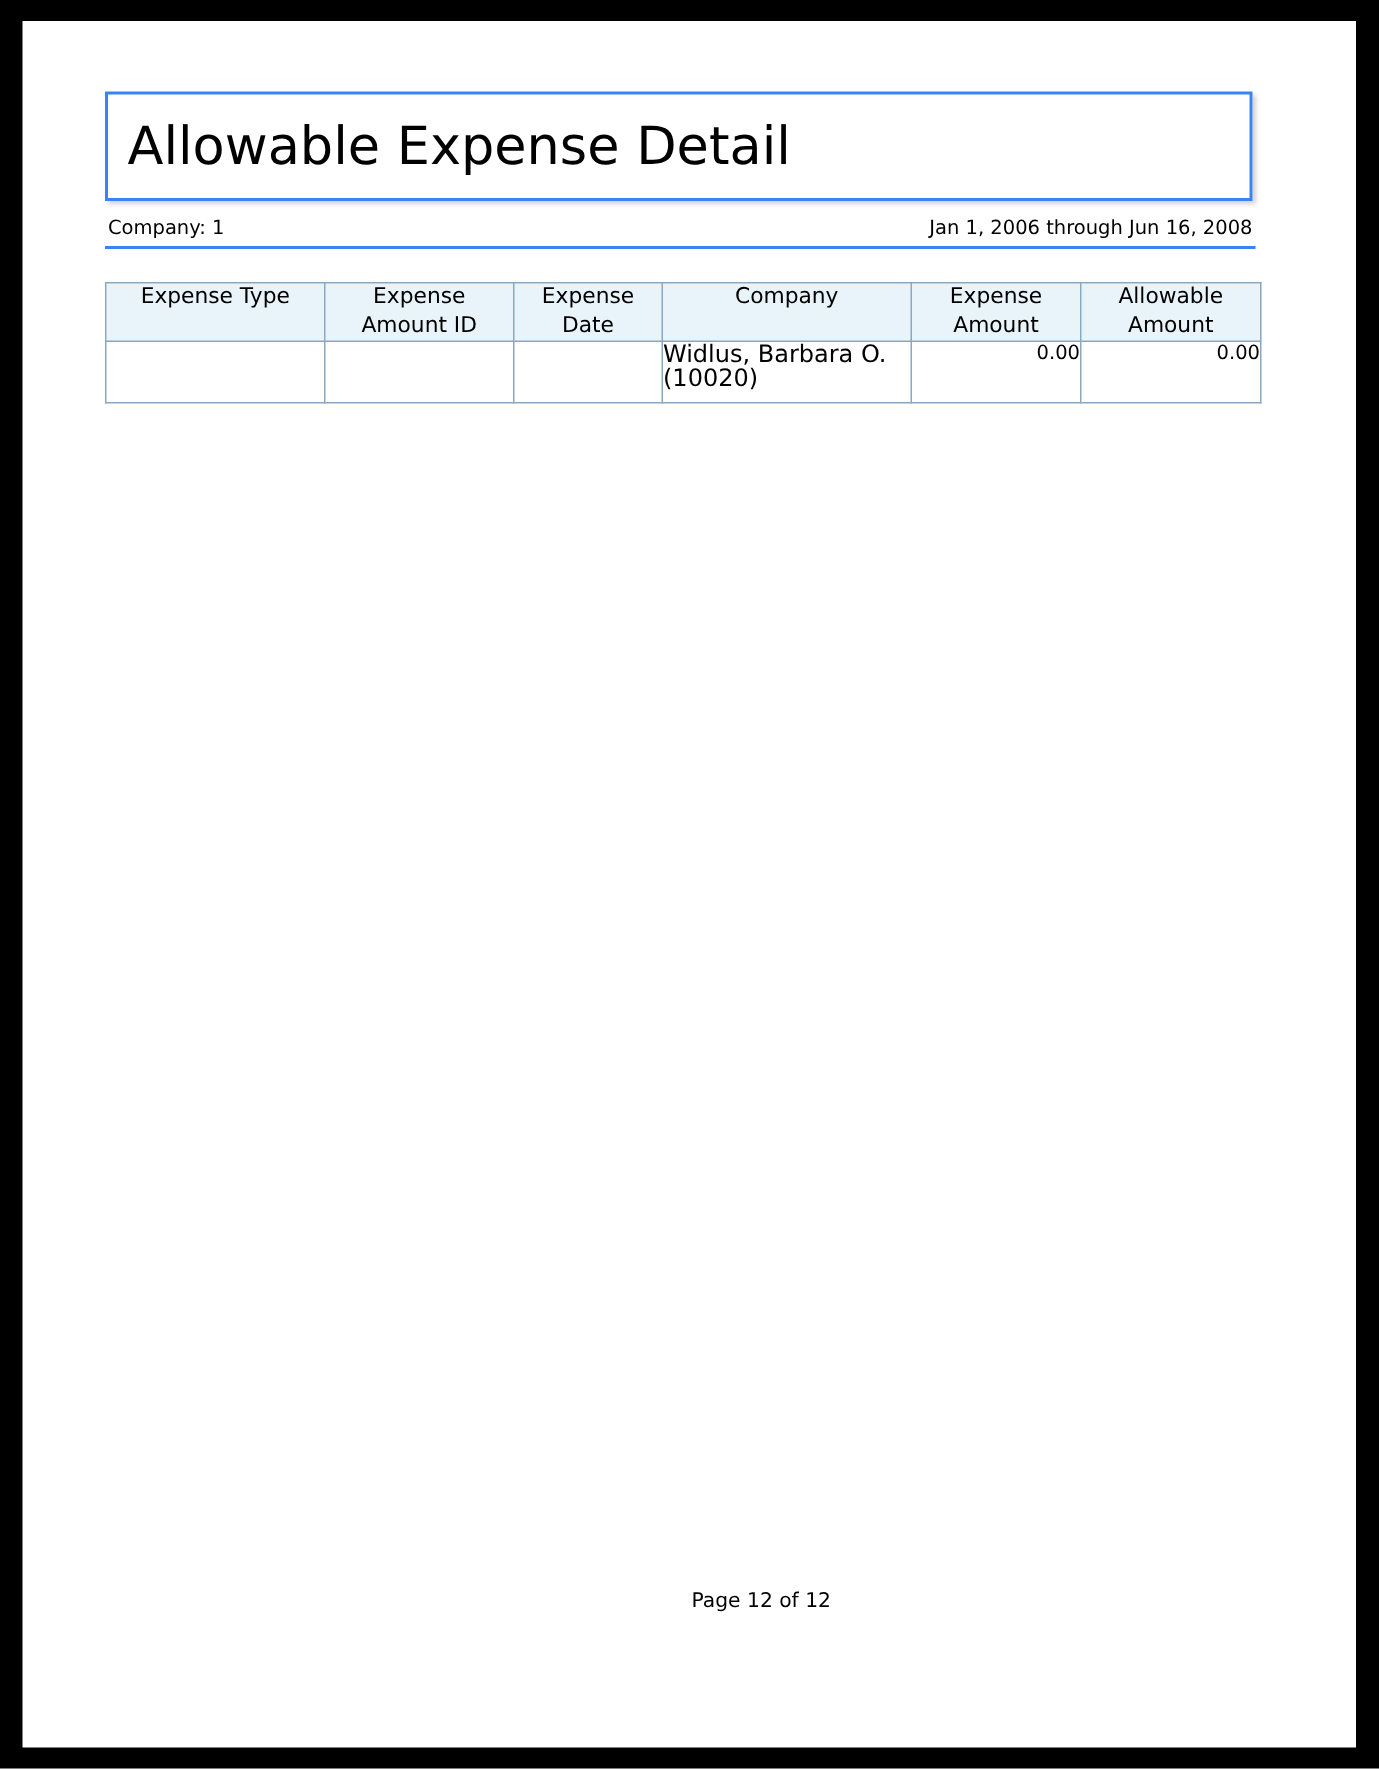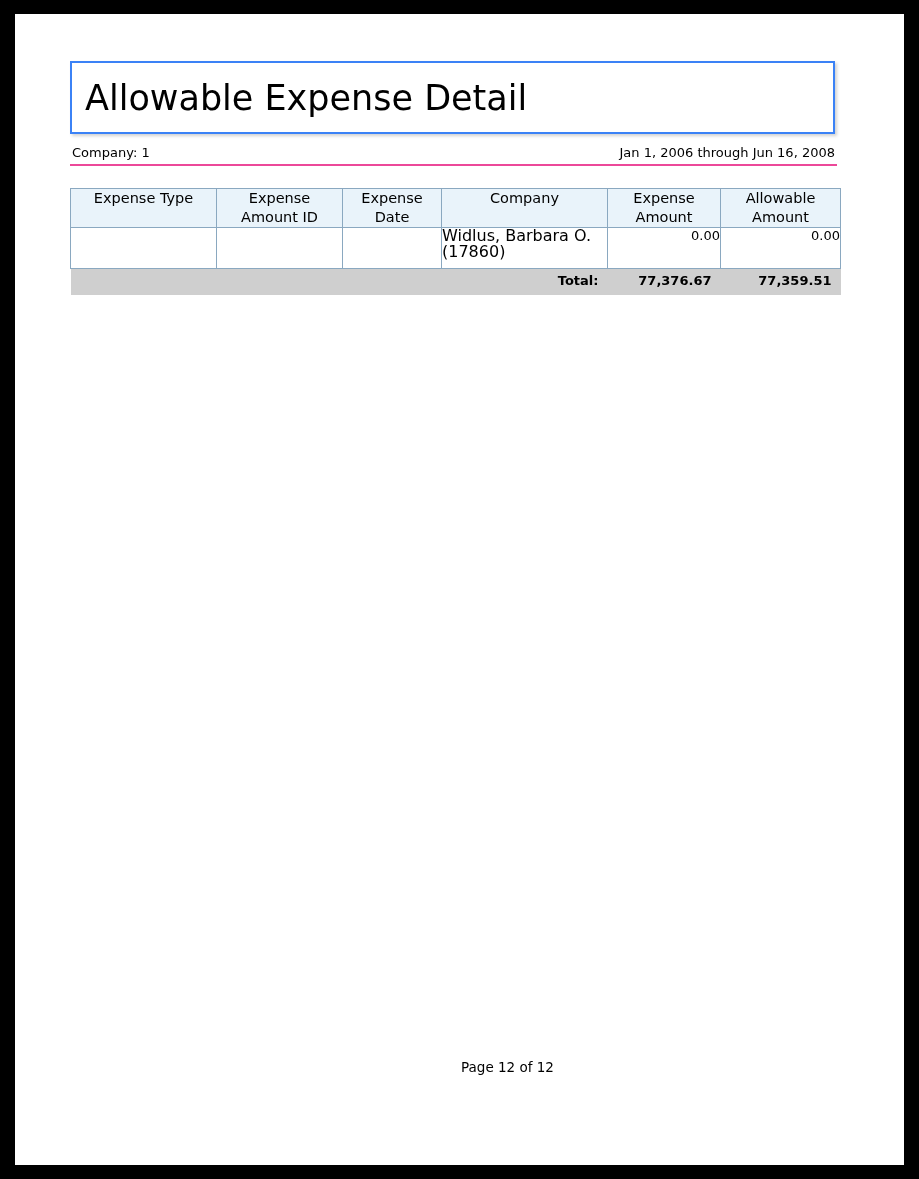--- a/index.html
+++ b/index.html
@@ -50,21 +50,21 @@
     letter-spacing: 0px;
     white-space: nowrap;
   }
 
   
   .subheader {
     position: relative;
     margin-top: 10px;
     width: 767px;
     height: 22px;
-    border-bottom: 2px solid #ec4899;
+    border-bottom: 2px solid #3b82f6;
     box-sizing: border-box;
   }
   .subheader .company {
     position: absolute;
     left: 2px;
     top: 1px;
     font-size: 13px;
     color: #000000;
     white-space: nowrap;
   }
@@ -220,30 +220,25 @@
             </th>
           </tr>
         </thead>
         <tbody>
           <tr>
             <td class="empty"></td>
             <td class="empty"></td>
             <td class="empty"></td>
             <td>
               <div>Widlus, Barbara O.</div>
-              <div>(17860)</div>
+              <div>(10020)</div>
             </td>
             <td class="num">0.00</td>
             <td class="num">0.00</td>
           </tr>
-          <tr class="total">
-            <td class="label" colspan="4">Total:</td>
-            <td class="num">77,376.67</td>
-            <td class="num">77,359.51</td>
-          </tr>
         </tbody>
       </table>
     </div>
 
   </div>
 
   <div class="footer">Page 12 of 12</div>
 </div>
 
 </body></html>

